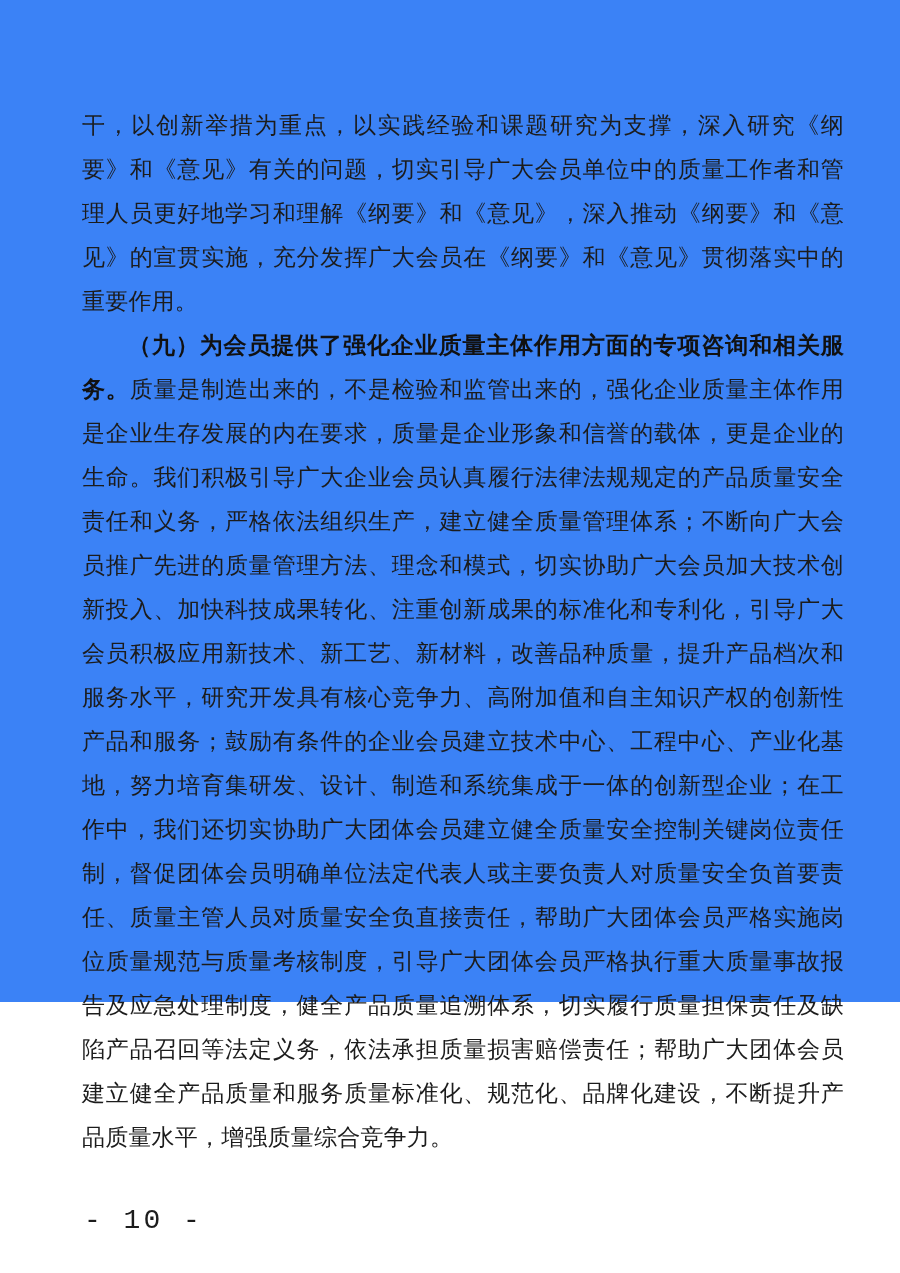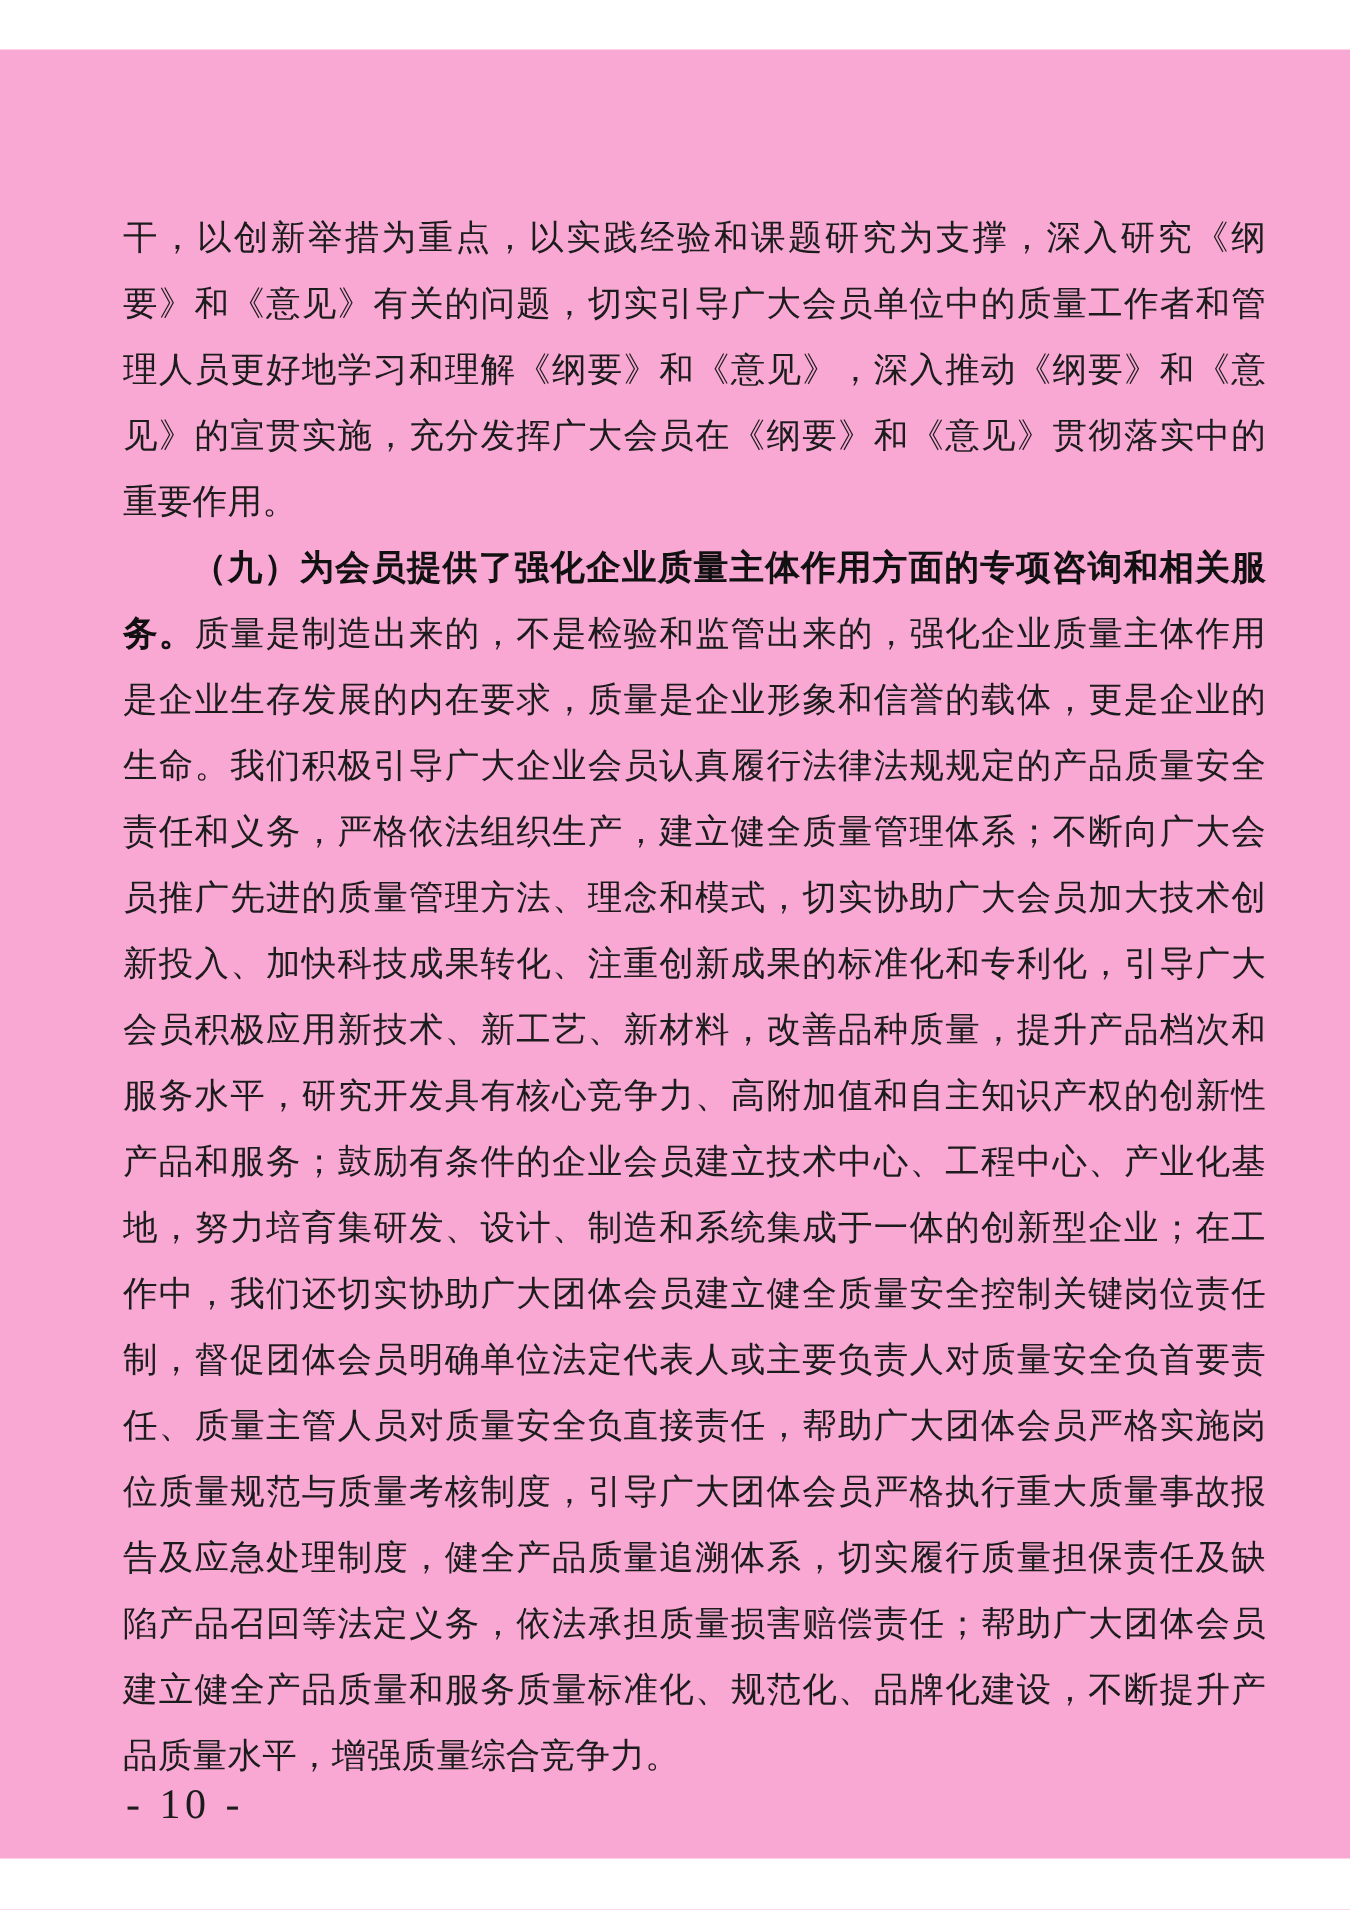--- a/index.html
+++ b/index.html
@@ -13,23 +13,22 @@
     position: relative;
     overflow: hidden;
     font-family: "Liberation Serif", "DejaVu Serif", serif;
     color: #1c1c1c;
   }
   .page {
     position: absolute;
     top: 0;
     left: 0;
     width: 900px;
-    height: 1206px;
-    background: #f9a8d4;
-    margin-top: 33px;
+    height: 1002px;
+    background: #3b82f6;
   }
   .text-block {
     position: absolute;
     top: 104px;
     left: 82px;
     width: 762px;
   }
   .para {
     margin: 0;
     font-size: 23px;
@@ -44,22 +43,22 @@
   .para.indent {
     text-indent: 2em;
   }
   .bold-heading {
     font-weight: bold;
     color: #111111;
   }
   .page-footer {
     position: absolute;
     left: 84px;
-    top: 1156px;
-    font-family: Liberation Serif, serif;
+    top: 1206px;
+    font-family: Liberation Mono, monospace;
     font-size: 28px;
     line-height: 30px;
     letter-spacing: 3px;
     color: #1c1c1c;
     white-space: pre;
   }
 </style>
 </head>
 <body>
 

